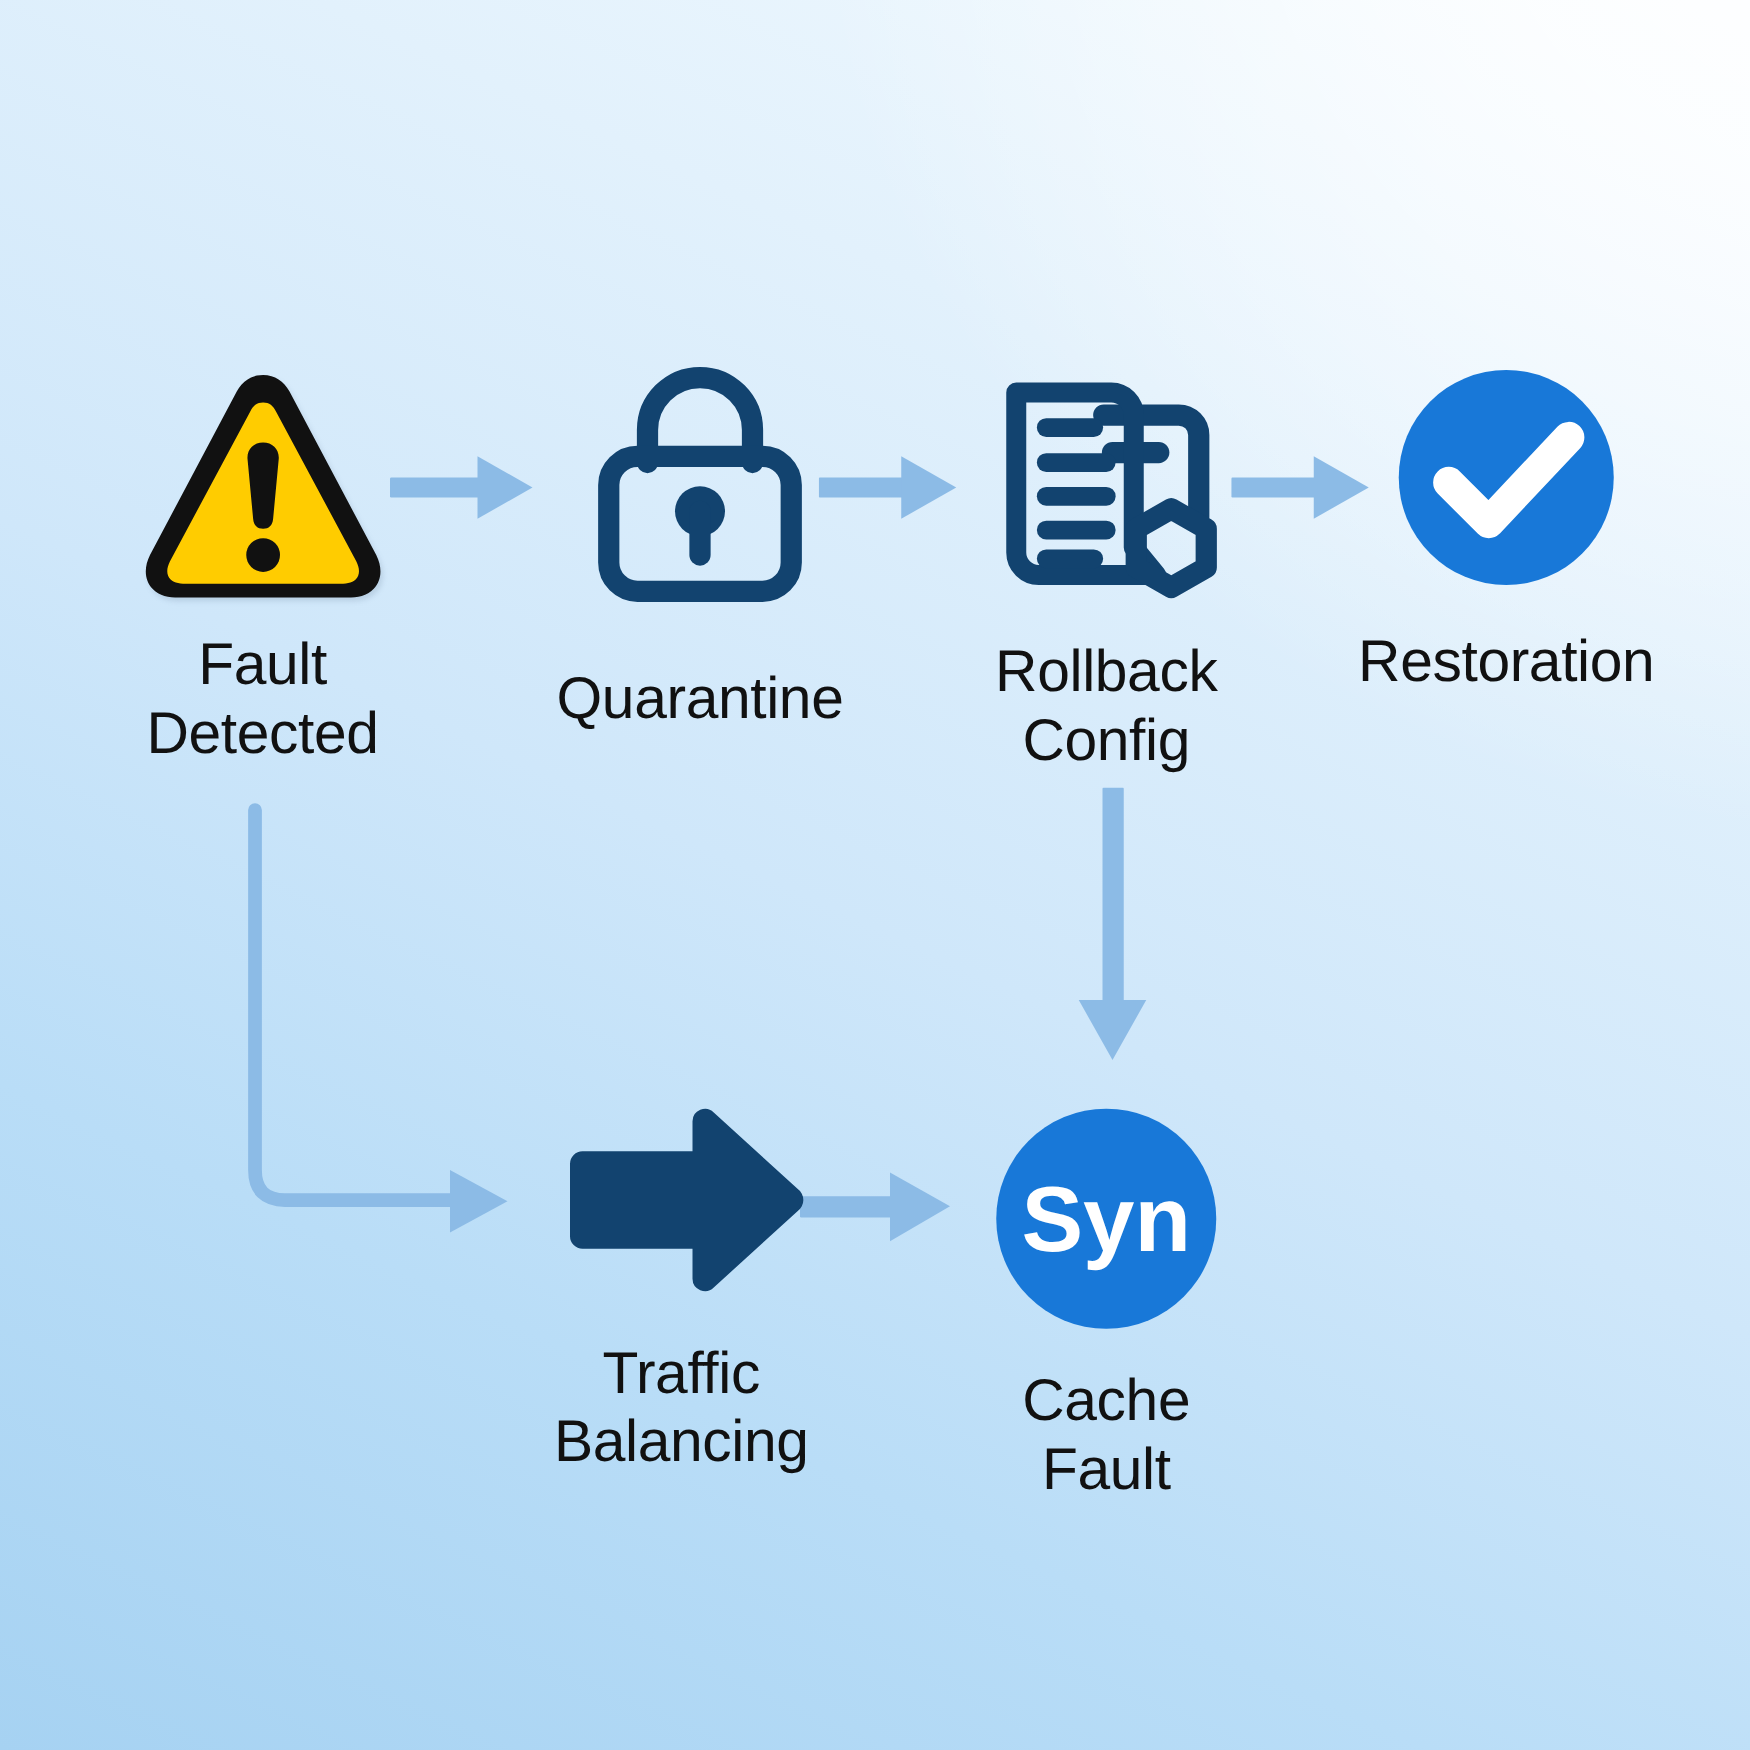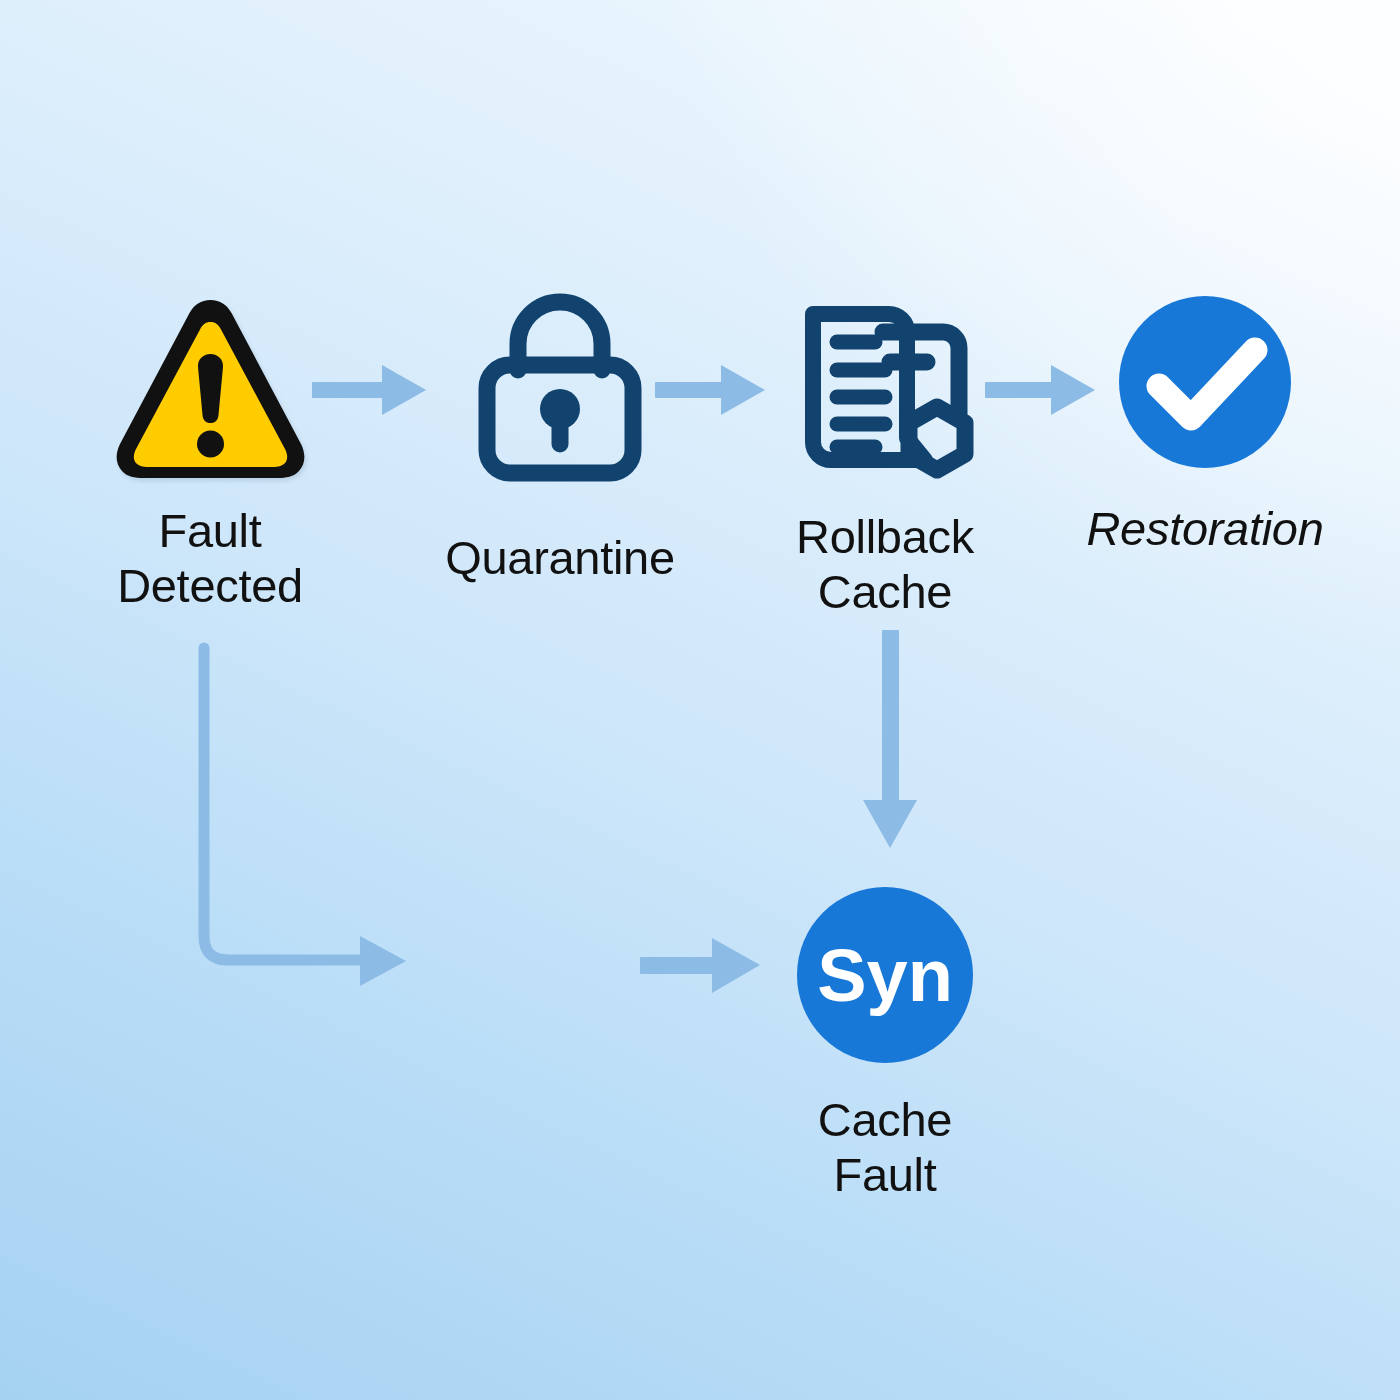--- a/index.html
+++ b/index.html
@@ -50,21 +50,21 @@
   #node-fault        { left: 60px;  top: 292px; width: 300px; }
   #node-quarantine   { left: 400px; top: 292px; width: 320px; gap: 25px; }
   #node-rollback     { left: 745px; top: 292px; width: 280px; }
   #node-restoration  { left: 1040px;top: 292px; width: 330px; }
   #node-traffic      { left: 400px; top: 885px; width: 290px; }
   #node-cache        { left: 740px; top: 885px; width: 290px; }
 
   #node-fault .node-label       { margin-top: 22px; }
   #node-quarantine .node-label  { margin-top: 22px; }
   #node-rollback .node-label    { margin-top: 28px; }
-  #node-restoration .node-label { margin-top: 30px; font-style: italic; }
+  #node-restoration .node-label { margin-top: 30px; }
   #node-traffic .node-label     { margin-top: 36px; }
   #node-cache .node-label       { margin-top: 28px; }
 
   
   .connector {
     position: absolute;
     pointer-events: none;
   }
   #conn-1 { left: 310px;  top: 355px; }
   #conn-2 { left: 655px;  top: 355px; }
@@ -199,33 +199,54 @@
           <line x1="52" y1="78" x2="100" y2="78"></line>
           <line x1="52" y1="105" x2="100" y2="105"></line>
           <line x1="52" y1="132" x2="100" y2="132"></line>
           <line x1="52" y1="155" x2="90" y2="155"></line>
         </g>
 
         <polygon points="152,115 180,131 180,162 152,178 124,162 124,131" stroke="#12436F" stroke-width="17" fill="none" stroke-linejoin="round"></polygon>
       </svg>
     </div>
     <div class="node-label">Rollback
-Cache</div>
+Config</div>
   </div>
 
   <div class="node" id="node-restoration">
     <div class="node-icon">
       <svg width="180" height="180" viewBox="0 0 180 180" xmlns="http://www.w3.org/2000/svg">
         <circle cx="90" cy="90" r="86" fill="#1878D8"></circle>
         <path d="M 44 94 L 76 126 L 140 58" stroke="#FFFFFF" stroke-width="25" fill="none" stroke-linecap="round" stroke-linejoin="round"></path>
       </svg>
     </div>
     <div class="node-label">Restoration</div>
   </div>
 
+  <div class="node" id="node-traffic">
+    <div class="node-icon">
+      <svg width="210" height="150" viewBox="0 0 210 150" xmlns="http://www.w3.org/2000/svg">
+        <path d="M 16 46
+                 A 10 10 0 0 1 26 36
+                 L 114 36
+                 L 114 12
+                 A 10 10 0 0 1 131 5
+                 L 198 66
+                 A 11 11 0 0 1 198 84
+                 L 131 145
+                 A 10 10 0 0 1 114 138
+                 L 114 114
+                 L 26 114
+                 A 10 10 0 0 1 16 104
+                 Z" fill="#12436F"></path>
+      </svg>
+    </div>
+    <div class="node-label">Traffic
+Balancing</div>
+  </div>
 
   <div class="node" id="node-cache">
     <div class="node-icon">
       <svg width="180" height="180" viewBox="0 0 180 180" xmlns="http://www.w3.org/2000/svg">
         <circle cx="90" cy="90" r="88" fill="#1878D8"></circle>
         <text id="syn-text" x="90" y="90" text-anchor="middle" dominant-baseline="central" font-family="Liberation Sans, sans-serif" font-size="74" font-weight="bold" fill="#FFFFFF">Syn</text>
       </svg>
     </div>
     <div class="node-label">Cache
 Fault</div>

